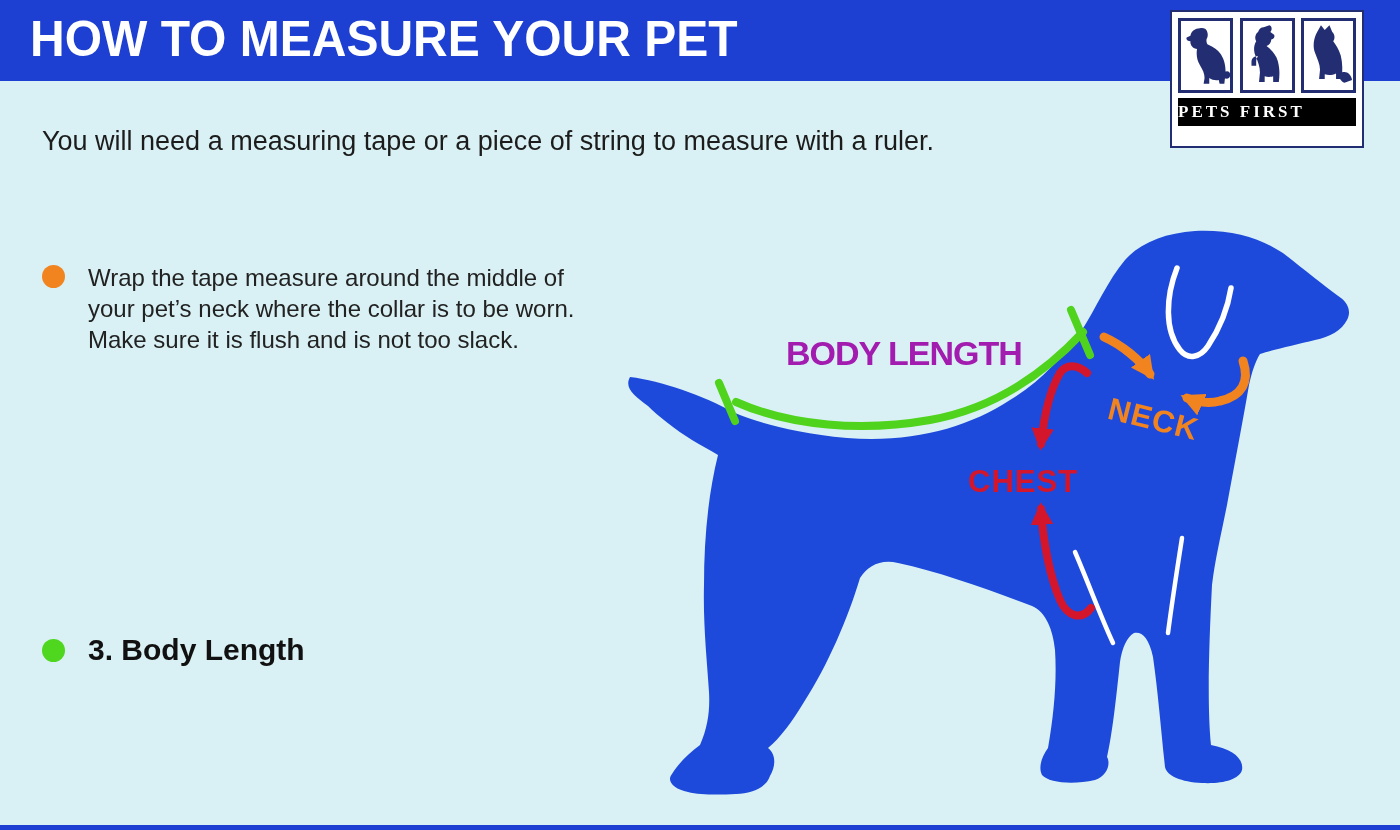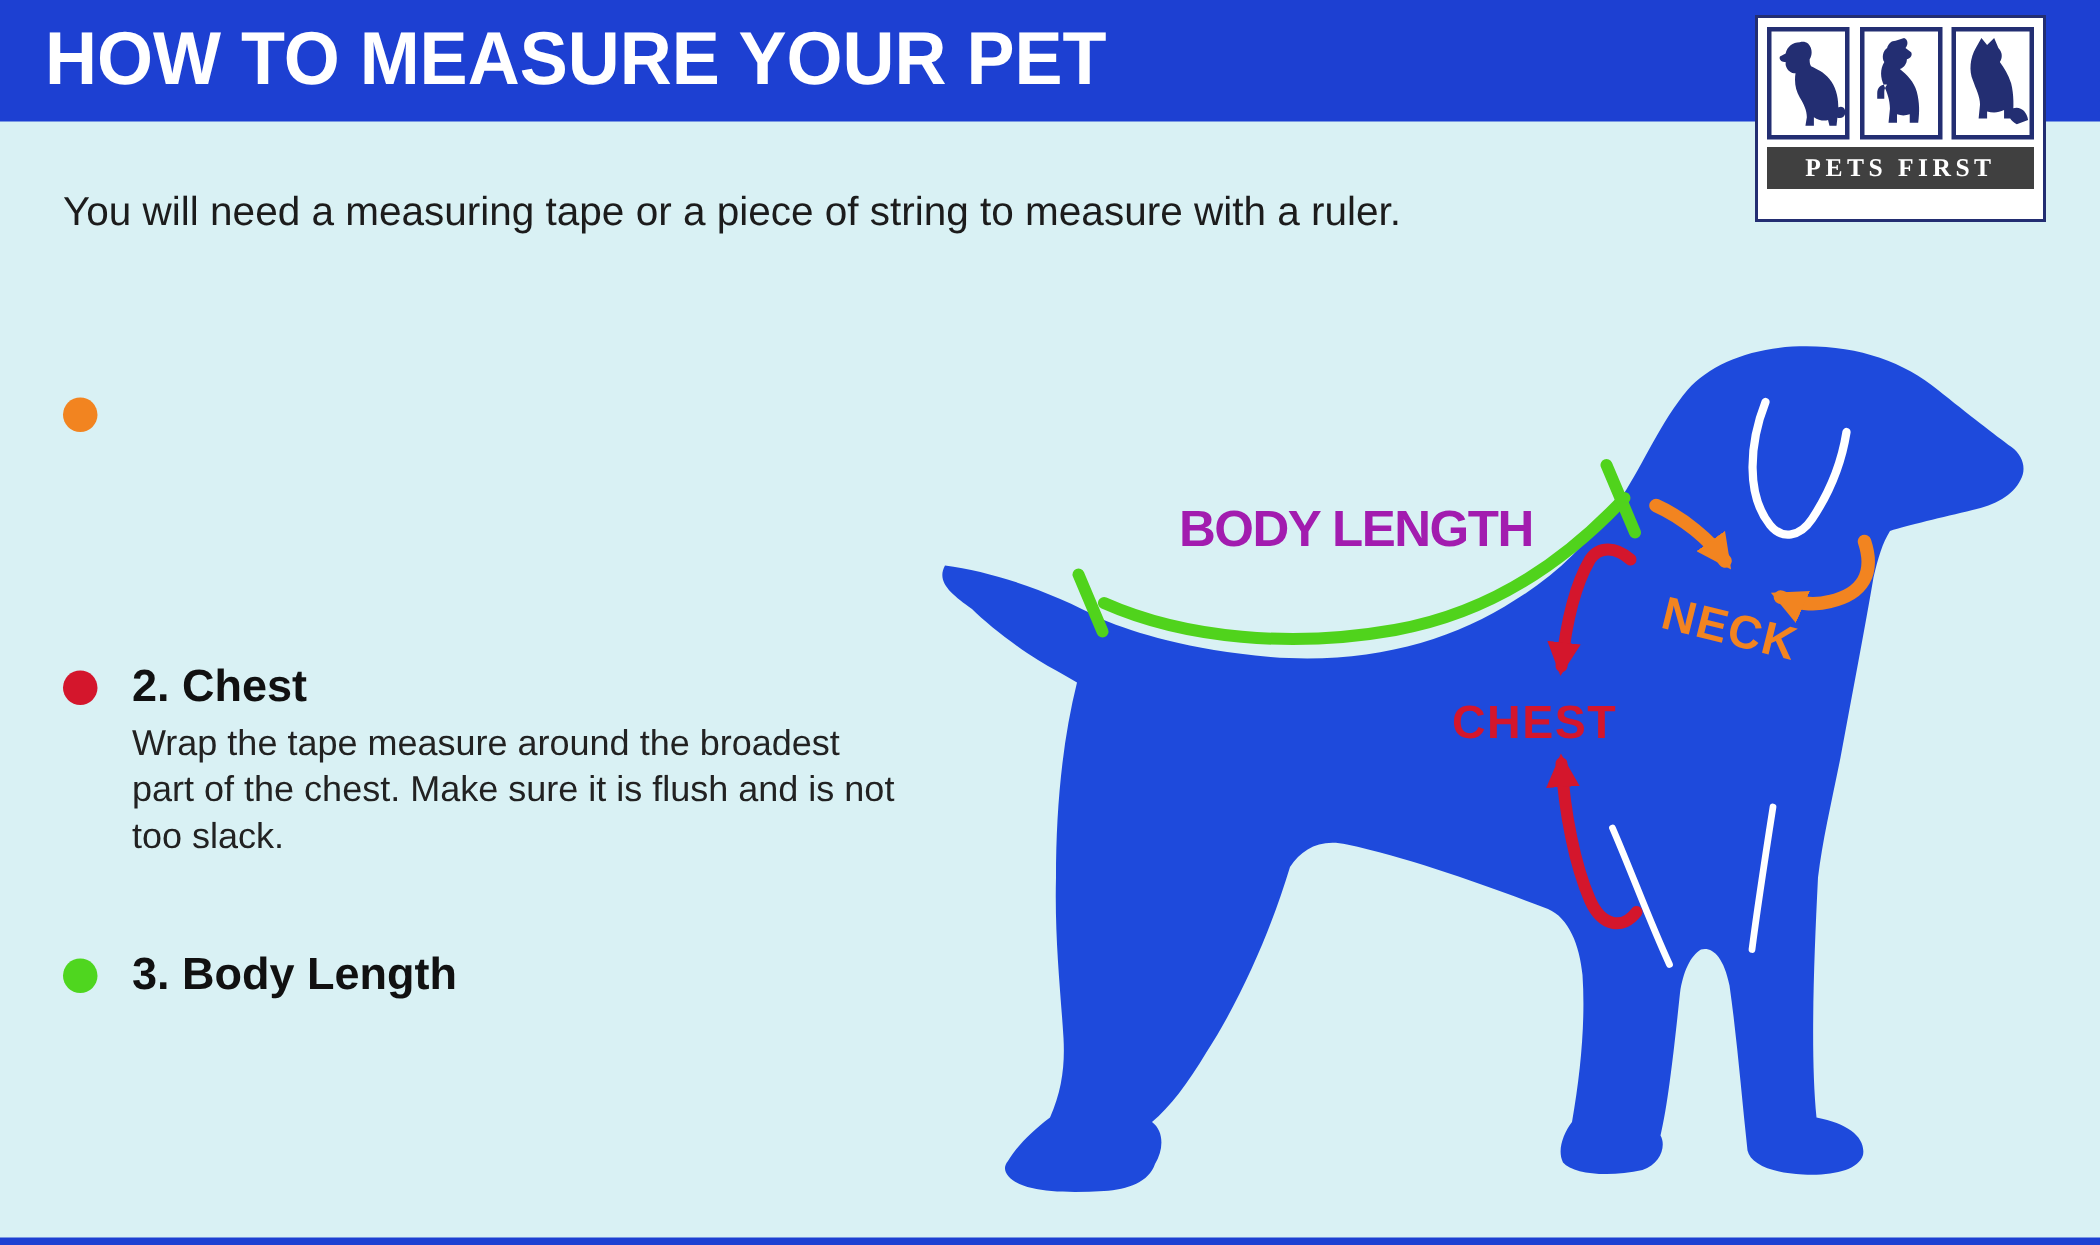--- a/index.html
+++ b/index.html
@@ -19,21 +19,21 @@
   
   .logo{
     position:absolute;left:1170px;top:10px;width:194px;height:138px;
     background:#ffffff;border:2px solid #232e72;box-sizing:border-box;
     padding:6px 6px 5px 6px;display:flex;flex-direction:column;
   }
   .logo-dogs{display:flex;justify-content:space-between;}
   .logo-dog-box{width:55px;height:75px;border:3px solid #232e72;box-sizing:border-box;background:#fff;}
   .logo-dog-box svg{display:block;width:100%;height:100%;}
   .logo-brand-bar{
-    margin-top:5px;height:28px;background:#404040;display:flex;align-items:center;justify-content:center;
+    margin-top:5px;height:28px;background:#000000;display:flex;align-items:center;
   }
   .logo-brand-text{
     color:#ffffff;font-family:"Liberation Serif","DejaVu Serif",serif;
     font-weight:bold;font-size:17px;letter-spacing:3px;white-space:nowrap;
   }
   
   .intro{position:absolute;left:42px;top:122px;color:#1c1c1c;font-size:27px;line-height:38px;}
   
   .step{position:absolute;left:42px;display:flex;}
   .step-bullet{width:23px;height:23px;border-radius:50%;flex:0 0 23px;margin-top:7px;}
@@ -160,32 +160,26 @@
     </div>
   </div>
 
   <div class="intro">
     <div>You will need a measuring tape or a piece of string to measure with a ruler.</div>
   </div>
 
   <div class="step step-1">
     <div class="step-bullet bullet-orange"></div>
     <div class="step-text">
+      <div class="step-body">Wrap the tape measure around the middle of
+your pet’s neck where the collar is to be worn.
+Make sure it is flush and is not too slack.</div>
     </div>
   </div>
 
-  <div class="step step-2">
-    <div class="step-bullet bullet-red"></div>
-    <div class="step-text">
-      <div class="step-heading">2. Chest</div>
-      <div class="step-body">Wrap the tape measure around the broadest
-part of the chest. Make sure it is flush and is not
-too slack.</div>
-    </div>
-  </div>
 
   <div class="step step-3">
     <div class="step-bullet bullet-green"></div>
     <div class="step-text">
       <div class="step-heading">3. Body Length</div>
     </div>
   </div>
 
   <div class="footer-strip"></div>
 </div>

